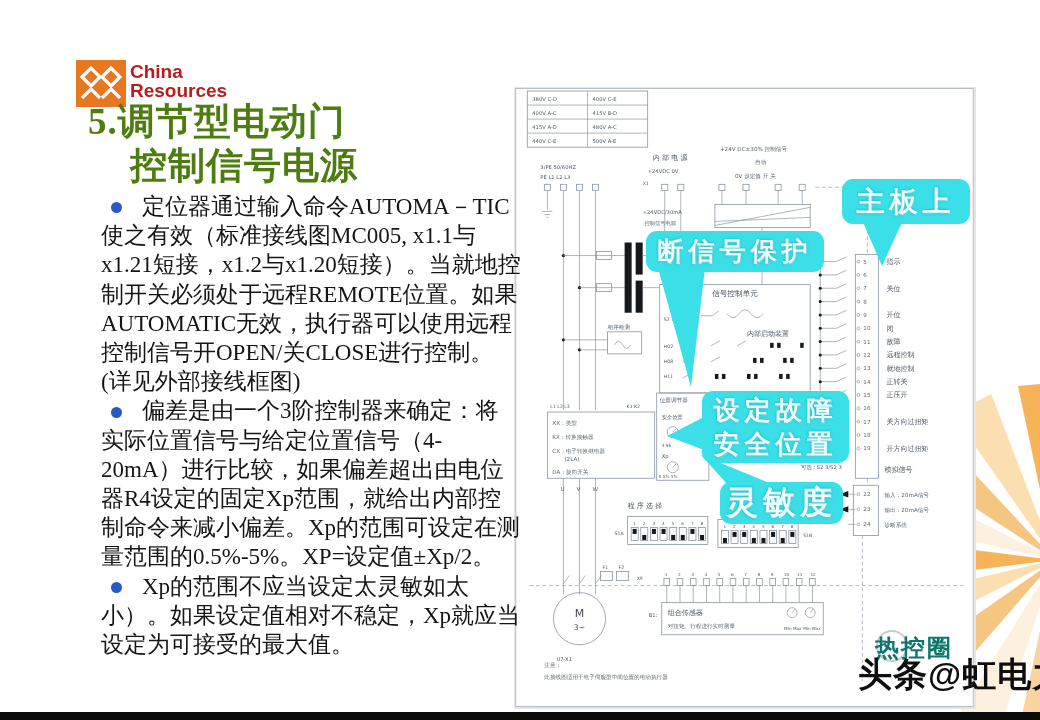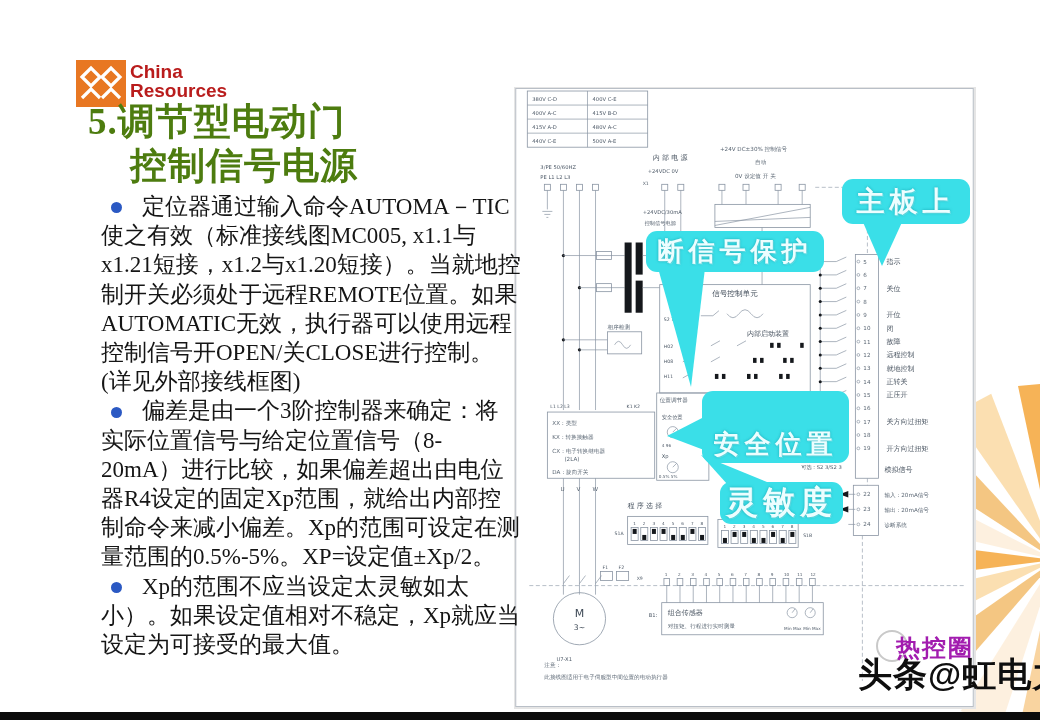--- a/index.html
+++ b/index.html
@@ -38,21 +38,21 @@
            font-family:"Liberation Sans",sans-serif;font-weight:700;z-index:6;
            display:flex;align-items:center;justify-content:center;text-align:center;
            letter-spacing:5px;text-shadow:0 0 3px rgba(9,140,152,.65),1px 1px 0 rgba(255,255,255,.25);}
   #co-mainboard{left:842px;top:179px;width:128px;height:45px;font-size:28px;}
   #co-signal{left:646px;top:231px;width:178px;height:41px;font-size:26px;}
   #co-failsafe{left:702px;top:391px;width:147px;height:72px;font-size:26px;line-height:34px;}
   #co-sensitivity{left:720px;top:482px;width:123px;height:42px;font-size:32px;}
 
   
   #pinwheel{position:absolute;left:950px;top:380px;z-index:1;}
-  #wm-gray{position:absolute;left:896px;top:632px;z-index:7;color:#a21caf;
+  #wm-gray{position:absolute;left:875px;top:632px;z-index:7;color:#0f766e;
            font-family:"Liberation Sans",sans-serif;font-weight:700;font-size:24px;letter-spacing:2px;white-space:nowrap;}
   #wm-circle{position:absolute;left:876px;top:630px;width:28px;height:28px;border:2px solid #c9c9c9;
              border-radius:50%;z-index:7;}
   #wm-black{position:absolute;left:858px;top:652px;z-index:8;color:#0e0e0e;white-space:nowrap;
             font-family:"Liberation Sans",sans-serif;font-weight:800;font-size:34px;letter-spacing:1px;}
   #bottom-bar{position:absolute;left:0;bottom:0;width:1040px;height:8px;background:#0b0b0b;z-index:9;}
 </style>
 </head>
 <body>
 
@@ -72,21 +72,21 @@
     <div>Resources</div>
   </div>
 
   <div id="title">
     <div class="t1">5.调节型电动门</div>
     <div class="t2">控制信号电源</div>
   </div>
 
   <div id="body-text">
     <p><span class="dot"></span><span>定位器通过输入命令AUTOMA－TIC使之有效（标准接线图MC005, x1.1与x1.21短接，x1.2与x1.20短接）。当就地控制开关必须处于远程REMOTE位置。如果AUTOMATIC无效，执行器可以使用远程控制信号开OPEN/关CLOSE进行控制。(详见外部接线框图)</span></p>
-    <p><span class="dot"></span><span>偏差是由一个3阶控制器来确定：将实际位置信号与给定位置信号（8-20mA）进行比较，如果偏差超出由电位器R4设定的固定Xp范围，就给出内部控制命令来减小偏差。Xp的范围可设定在测量范围的0.5%-5%。XP=设定值±Xp/2。</span></p>
+    <p><span class="dot"></span><span>偏差是由一个3阶控制器来确定：将实际位置信号与给定位置信号（4-20mA）进行比较，如果偏差超出由电位器R4设定的固定Xp范围，就给出内部控制命令来减小偏差。Xp的范围可设定在测量范围的0.5%-5%。XP=设定值±Xp/2。</span></p>
     <p><span class="dot"></span><span>Xp的范围不应当设定太灵敏如太小）。如果设定值相对不稳定，Xp就应当设定为可接受的最大值。</span></p>
   </div>
 
   <svg id="pinwheel" width="90" height="340" viewBox="0 0 90 340">
     <g id="petals">
         <polygon points="105,180 111.2,2.1 68.0,5.9" fill="#f5ab45" opacity="0.9"></polygon>
         <polygon points="105,180 41.2,13.8 2.9,34.2" fill="#fbdca8" opacity="0.9"></polygon>
         <polygon points="105,180 -16.4,49.8 -44.3,83.1" fill="#f3c074" opacity="0.9"></polygon>
         <polygon points="105,180 -53.6,99.2 -68.4,140.0" fill="#fdeedb" opacity="0.9"></polygon>
         <polygon points="105,180 -71.7,158.3 -71.7,201.7" fill="#f5ab45" opacity="0.9"></polygon>
@@ -498,21 +498,21 @@
     <polygon points="736,494 772,484 701,455" fill="#3adfe8"></polygon>
   </svg>
 
   <div id="co-mainboard" class="callout">
     <span>主板上</span>
   </div>
   <div id="co-signal" class="callout">
     <span>断信号保护</span>
   </div>
   <div id="co-failsafe" class="callout">
-    <span><br><span>安全位置</span></span>
+    <span><span>设定故障</span><br><span>安全位置</span></span>
   </div>
   <div id="co-sensitivity" class="callout">
     <span>灵敏度</span>
   </div>
 
   <div id="wm-circle"></div>
   <div id="wm-gray">热控圈</div>
   <div id="wm-black">头条@虹电力</div>
 
   <div id="bottom-bar"></div>

